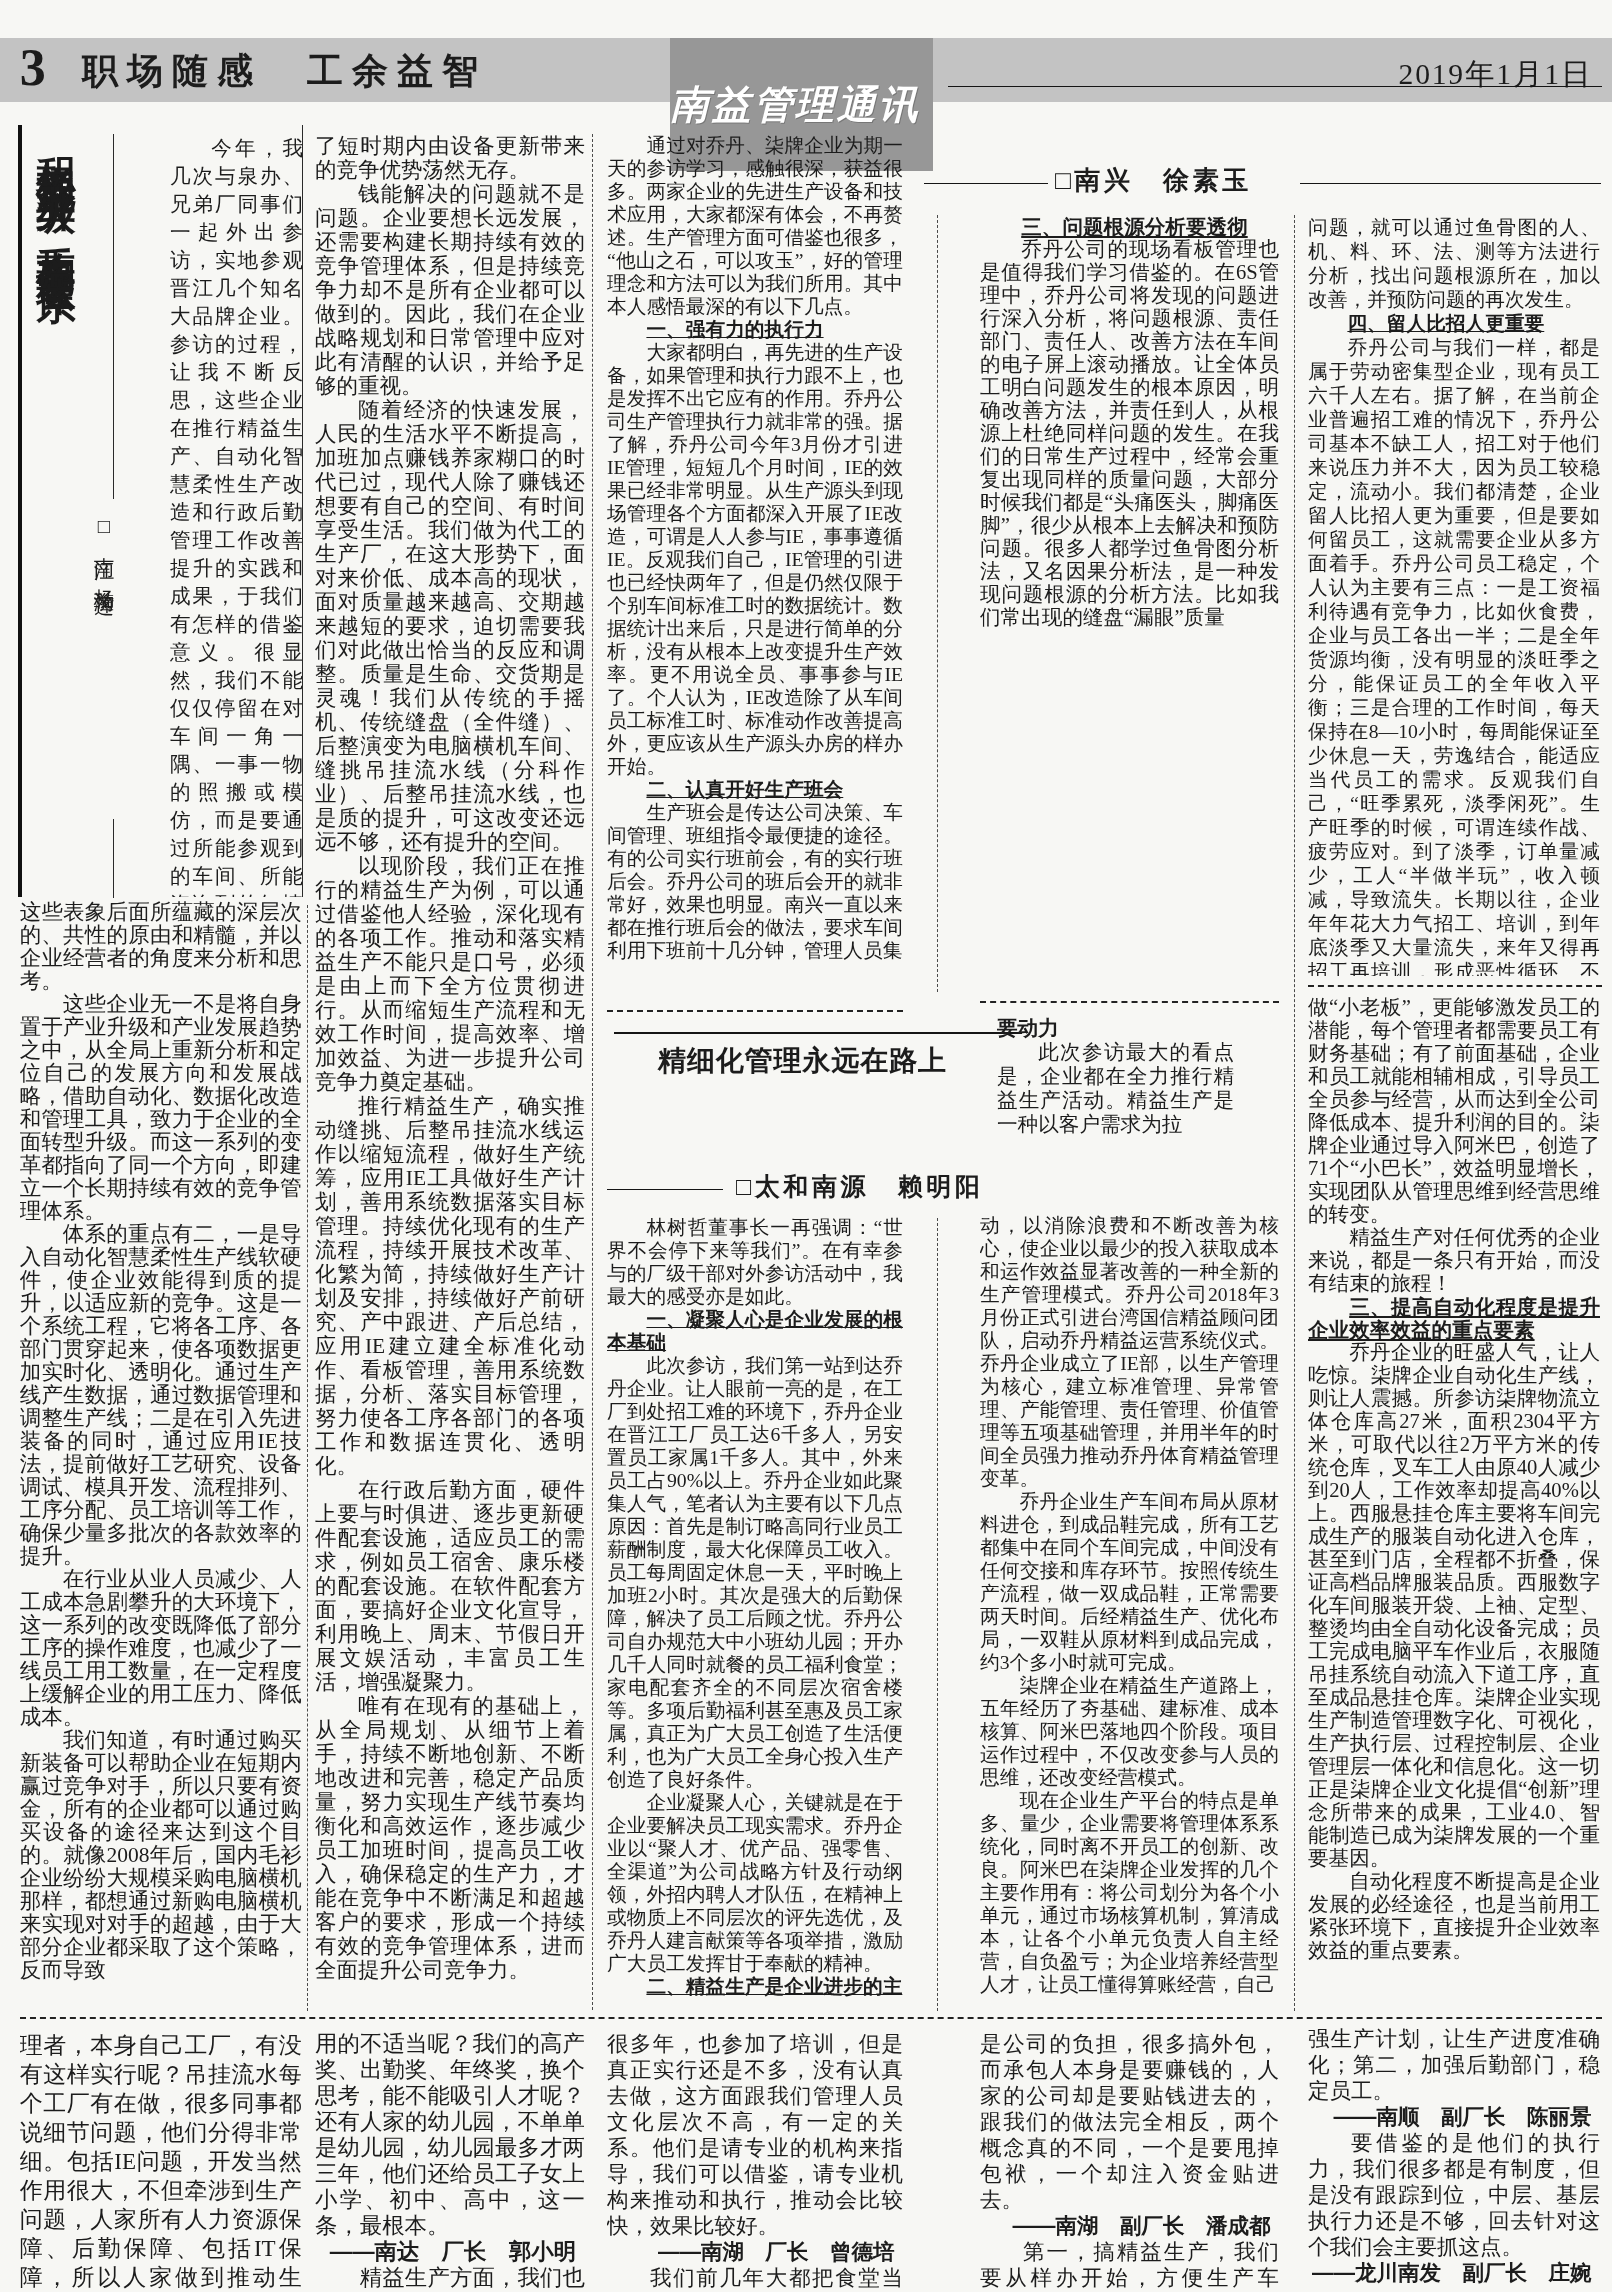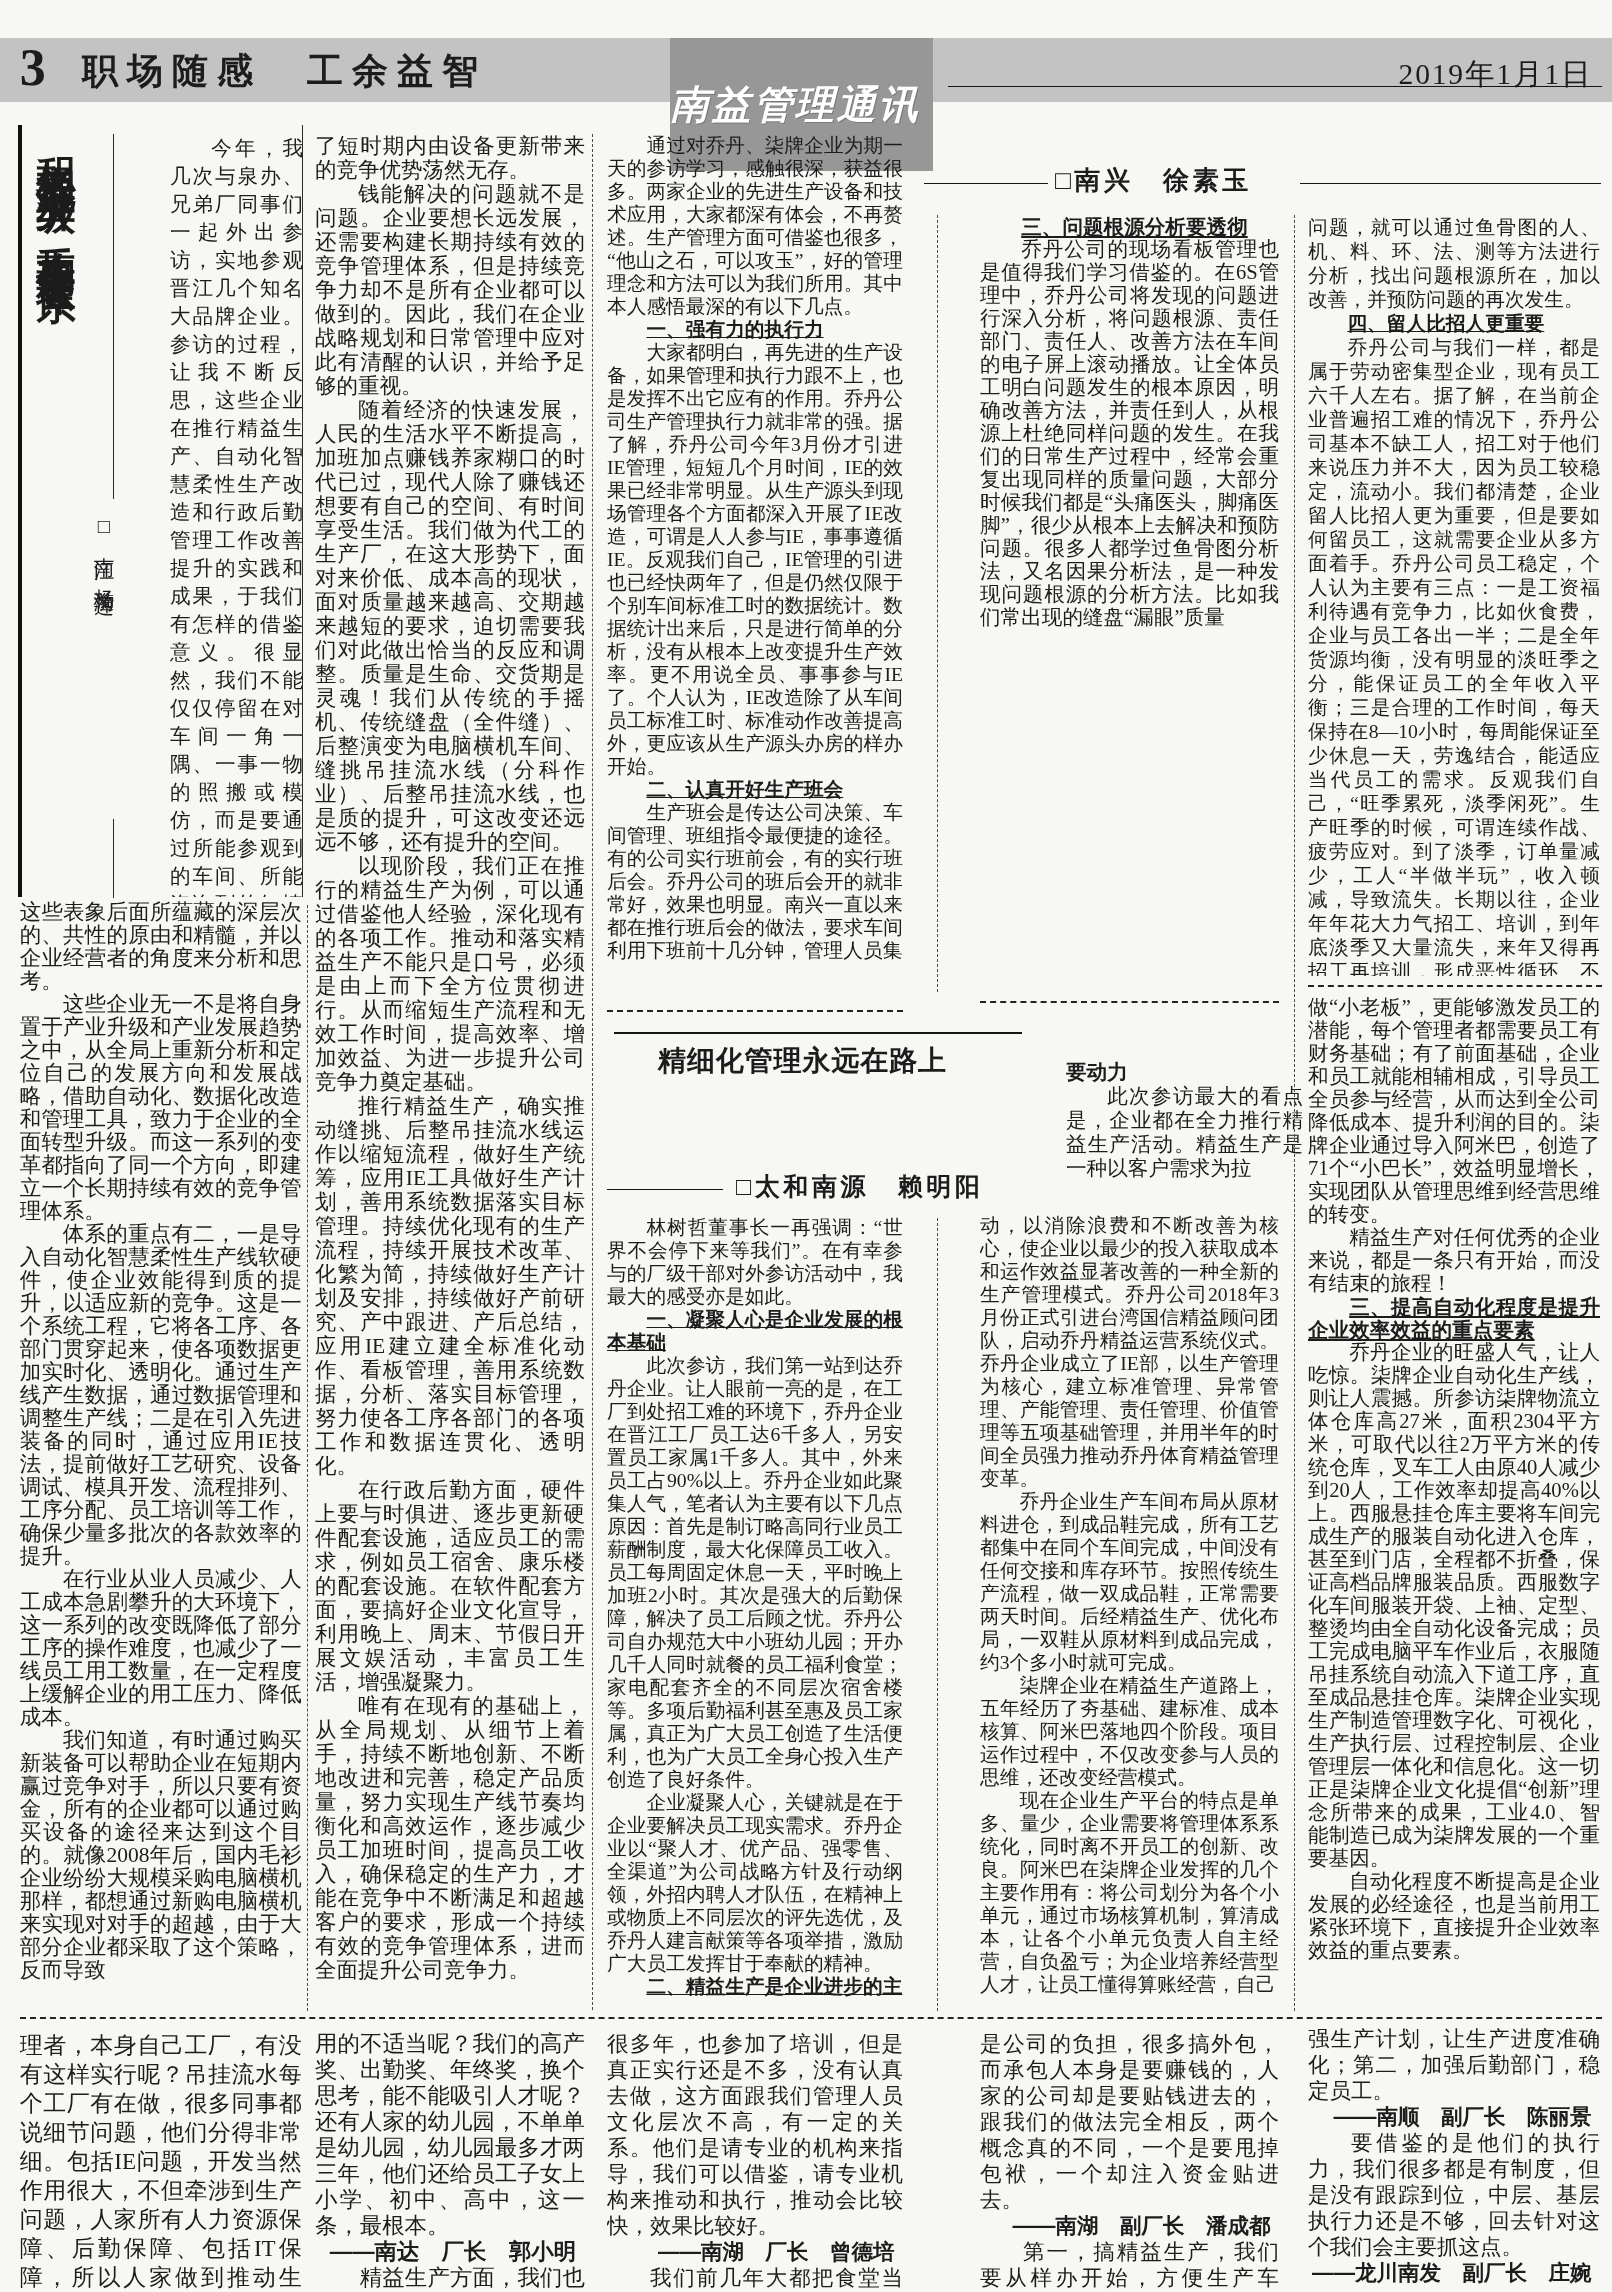--- a/index.html
+++ b/index.html
@@ -44,21 +44,21 @@
   .head3{position:absolute;left:614px;top:1042px;font-size:28px;font-weight:900;letter-spacing:0.9px;margin-left:44px;}
   .auth3{position:absolute;left:736px;top:1170px;font-size:25px;font-weight:bold;letter-spacing:3.6px;}
   
   .c-narrow{left:170px;top:134px;width:133px;height:763px;font-size:20.6px;line-height:28px;}
   .c-a1c1{left:19.7px;top:901px;width:282px;height:1112px;font-size:21.5px;line-height:23px;}
   .c-a1c2{left:315px;top:134px;width:270px;height:1879px;font-size:21.5px;line-height:24px;}
   .c-a2c1{left:607px;top:134px;width:296px;height:867px;font-size:19.7px;line-height:23px;}
   .c-a2c2{left:980px;top:215px;width:299px;height:777px;font-size:20.6px;line-height:23px;}
   .c-a2c3{left:1308px;top:215px;width:292px;height:761px;font-size:19.7px;line-height:24px;}
   .c-a3c1{left:607px;top:1216px;width:296px;height:792px;font-size:19.7px;line-height:23px;}
-  .c-a3c2t{left:1066px;top:1016px;width:237px;height:192px;font-size:20.6px;line-height:24px;margin-top:44px;}
+  .c-a3c2t{left:997px;top:1016px;width:237px;height:192px;font-size:20.6px;line-height:24px;}
   .c-a3c2{left:980px;top:1214px;width:299px;height:793px;font-size:19.7px;line-height:23px;}
   .c-a3c3{left:1308px;top:996px;width:292px;height:1012px;font-size:20.6px;line-height:23px;}
   .c-q1{left:19.7px;top:2031px;width:282px;height:258px;font-size:23px;line-height:29px;}
   .c-q2{left:315px;top:2031px;width:270px;height:258px;font-size:22.4px;line-height:26px;}
   .c-q3{left:607px;top:2031px;width:296px;height:258px;font-size:21.5px;line-height:26px;}
   .c-q4{left:980px;top:2031px;width:299px;height:258px;font-size:21.5px;line-height:26px;}
   .c-q5{left:1308px;top:2026px;width:292px;height:263px;font-size:21.5px;line-height:26px;}
 </style>
 </head>
 <body>

